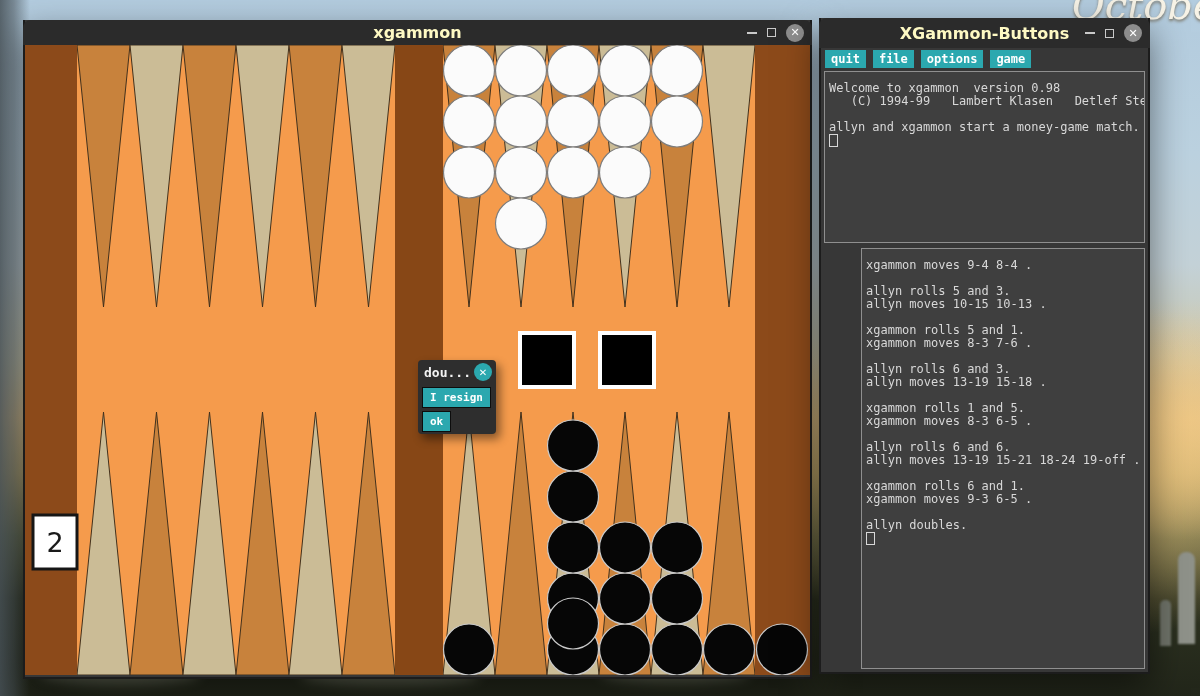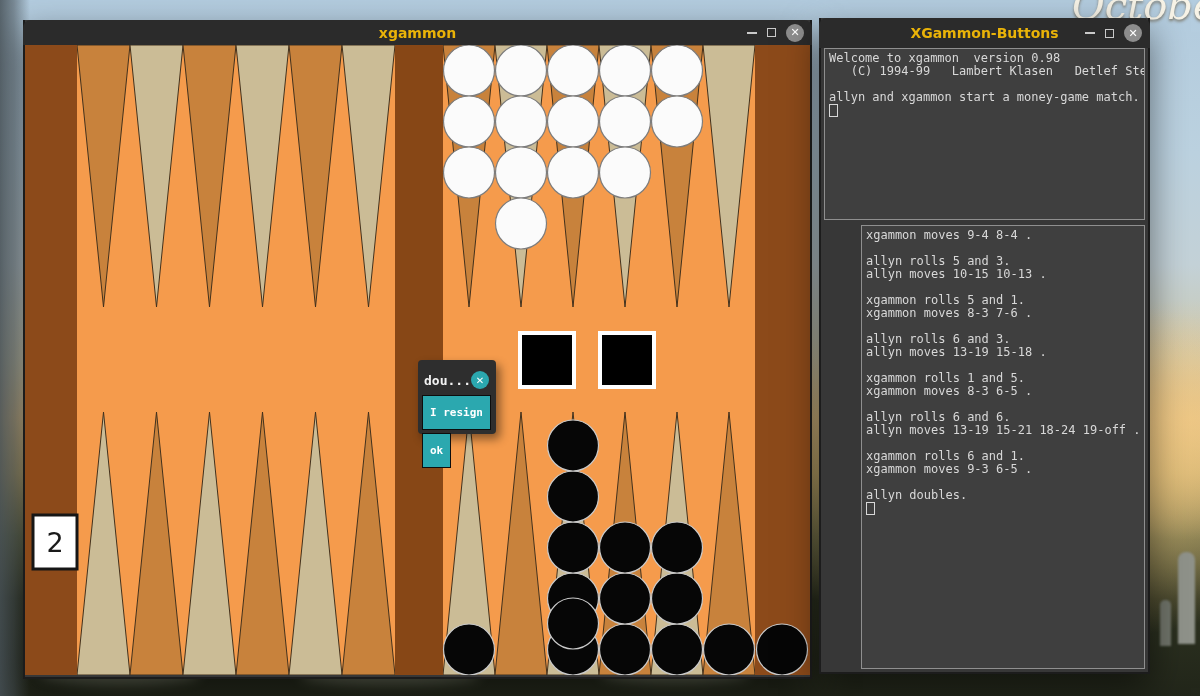--- a/index.html
+++ b/index.html
@@ -20,62 +20,62 @@
     text-shadow:0 2px 3px rgba(95,75,45,.65);white-space:nowrap;
   }
   .mist{position:absolute;background:rgba(198,202,180,.38);border-radius:50%;filter:blur(6px);}
   .gravestone{position:absolute;filter:blur(1px);}
   
   .window{position:absolute;box-sizing:border-box;border:2px solid #1c1c1c;border-top:none;background:#373737;}
   .titlebar{
     height:25px;background:#2b2b2b;border-radius:8px 8px 0 0;margin:0 -2px;
     display:flex;align-items:center;justify-content:center;position:relative;
   }
-  .titlebar .title{font-size:14px;font-weight:bold;color:#eab308;}
+  .titlebar .title{font-size:16px;font-weight:bold;color:#fef9c3;}
   .controls{position:absolute;right:8px;top:0;height:100%;display:flex;align-items:center;gap:10px;}
   .ctl-min{width:10px;height:2px;background:#c9c9c9;display:inline-block;}
   .ctl-max{width:9px;height:9px;border:1.5px solid #c9c9c9;display:inline-block;box-sizing:border-box;}
   .ctl-close{
     width:18px;height:18px;border-radius:50%;background:#8d8d8d;color:#fff;
     display:flex;align-items:center;justify-content:center;font-size:11px;font-weight:bold;line-height:1;
   }
   
   #board-window{left:23px;top:20px;width:789px;height:659px;}
   #board-svg{display:block;}
   
   .dialog{
     position:absolute;left:393px;top:340px;width:78px;height:74px;background:#2e2e2e;
     border-radius:4px;box-shadow:4px 5px 10px rgba(0,0,0,.45);z-index:5;
   }
-  .dialog-titlebar{display:flex;align-items:center;padding:11px 4px 2px 6px;}
+  .dialog-titlebar{display:flex;align-items:center;justify-content:space-between;padding:3px 4px 2px 6px;}
   .dialog-title{font-family:"DejaVu Sans Mono",monospace;font-weight:bold;font-size:13px;color:#f2f2f2;}
   .dialog-close{
     width:18px;height:18px;border-radius:50%;background:#2ba8af;color:#fff;
     display:flex;align-items:center;justify-content:center;font-size:10px;font-weight:bold;
   }
   .dialog-buttons{display:flex;flex-direction:column;align-items:flex-start;gap:3px;padding:4px 0 0 4px;}
   .teal-btn{
     background:#2ba8af;color:#fff;border:1px solid #0d0d0d;
     font-family:"DejaVu Sans Mono",monospace;font-weight:bold;font-size:11px;
-    padding:10px 7px;cursor:default;text-align:center;
+    padding:3px 7px;cursor:default;text-align:center;
   }
   
   #buttons-window{left:819px;top:18px;width:331px;height:656px;}
   #buttons-window .titlebar{height:30px;}
   .bw-content{position:absolute;top:30px;left:3px;right:3px;bottom:3px;display:flex;flex-direction:column;}
   .menu-row{height:20px;display:flex;align-items:center;gap:7px;margin:1px 0 2px 1px;}
   .menu-btn{
     background:#2ba8af;color:#fff;border:none;
     font-family:"DejaVu Sans Mono",monospace;font-weight:bold;font-size:12px;
     padding:2px 6px;cursor:default;
   }
   .textarea{
     box-sizing:border-box;border:1px solid #8f8f8f;background:#3f3f3f;
     font-family:"DejaVu Sans Mono",monospace;font-size:12px;line-height:13px;color:#d8d8d8;
-    padding:3px 4px;white-space:pre;overflow:hidden;
+    padding:10px 4px;white-space:pre;overflow:hidden;
   }
   #log-top{height:172px;}
   #log-bottom{flex:1;margin-top:5px;margin-left:37px;}
   .log-line{min-height:13px;}
   .text-cursor{
     display:inline-block;width:7px;height:11px;border:1px solid #d8d8d8;vertical-align:-1px;
   }
 </style>
 </head>
 <body>
@@ -178,16 +178,22 @@
 <div id="buttons-window" class="window shadowed">
   <div class="titlebar">
     <span class="title">XGammon-Buttons</span>
     <span class="controls">
       <span class="ctl-min"></span>
       <span class="ctl-max"></span>
       <span class="ctl-close">✕</span>
     </span>
   </div>
   <div class="bw-content">
+    <div class="menu-row">
+      <button class="menu-btn">quit</button>
+      <button class="menu-btn">file</button>
+      <button class="menu-btn">options</button>
+      <button class="menu-btn">game</button>
+    </div>
     <div id="log-top" class="textarea"><div class="log-line">Welcome to xgammon  version 0.98</div><div class="log-line">   (C) 1994-99   Lambert Klasen   Detlef Steuer</div><div class="log-line"></div><div class="log-line">allyn and xgammon start a money-game match.</div><span class="text-cursor"></span></div>
     <div id="log-bottom" class="textarea"><div class="log-line">xgammon moves 9-4 8-4 .</div><div class="log-line"></div><div class="log-line">allyn rolls 5 and 3.</div><div class="log-line">allyn moves 10-15 10-13 .</div><div class="log-line"></div><div class="log-line">xgammon rolls 5 and 1.</div><div class="log-line">xgammon moves 8-3 7-6 .</div><div class="log-line"></div><div class="log-line">allyn rolls 6 and 3.</div><div class="log-line">allyn moves 13-19 15-18 .</div><div class="log-line"></div><div class="log-line">xgammon rolls 1 and 5.</div><div class="log-line">xgammon moves 8-3 6-5 .</div><div class="log-line"></div><div class="log-line">allyn rolls 6 and 6.</div><div class="log-line">allyn moves 13-19 15-21 18-24 19-off .</div><div class="log-line"></div><div class="log-line">xgammon rolls 6 and 1.</div><div class="log-line">xgammon moves 9-3 6-5 .</div><div class="log-line"></div><div class="log-line">allyn doubles.</div><span class="text-cursor"></span></div>
   </div>
 </div>
 
 </body></html>

